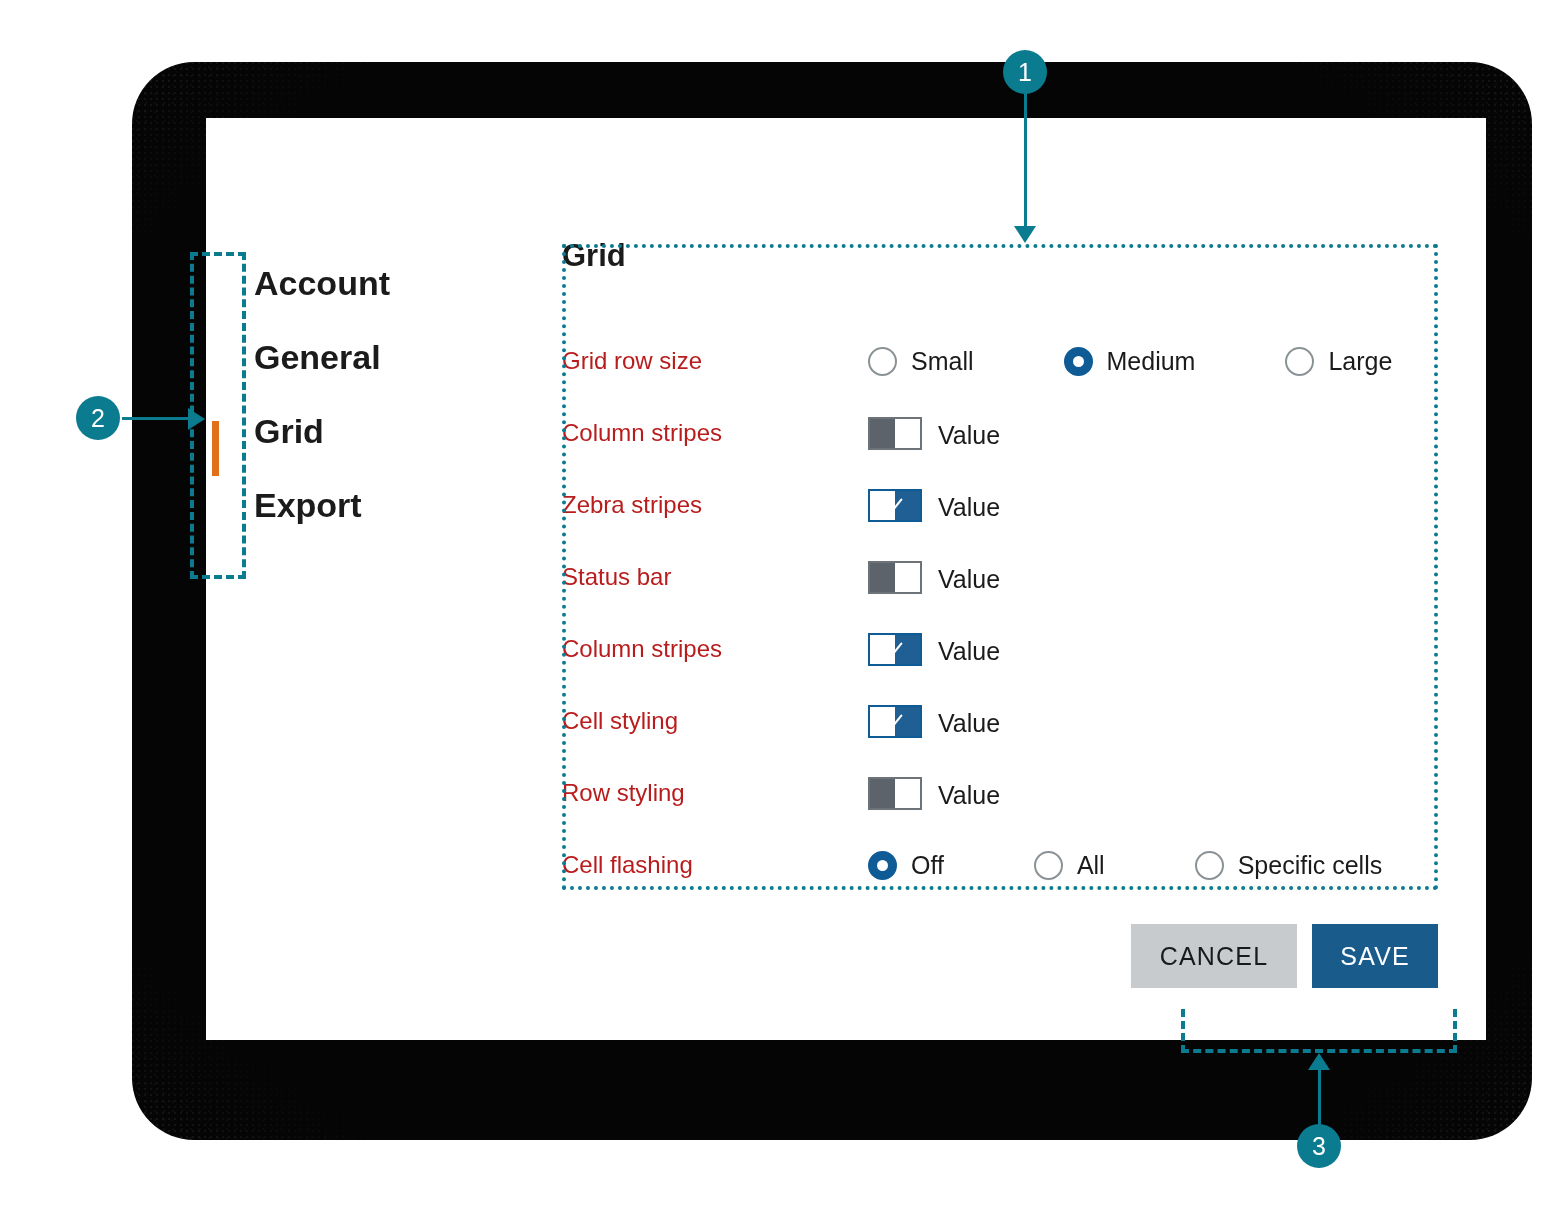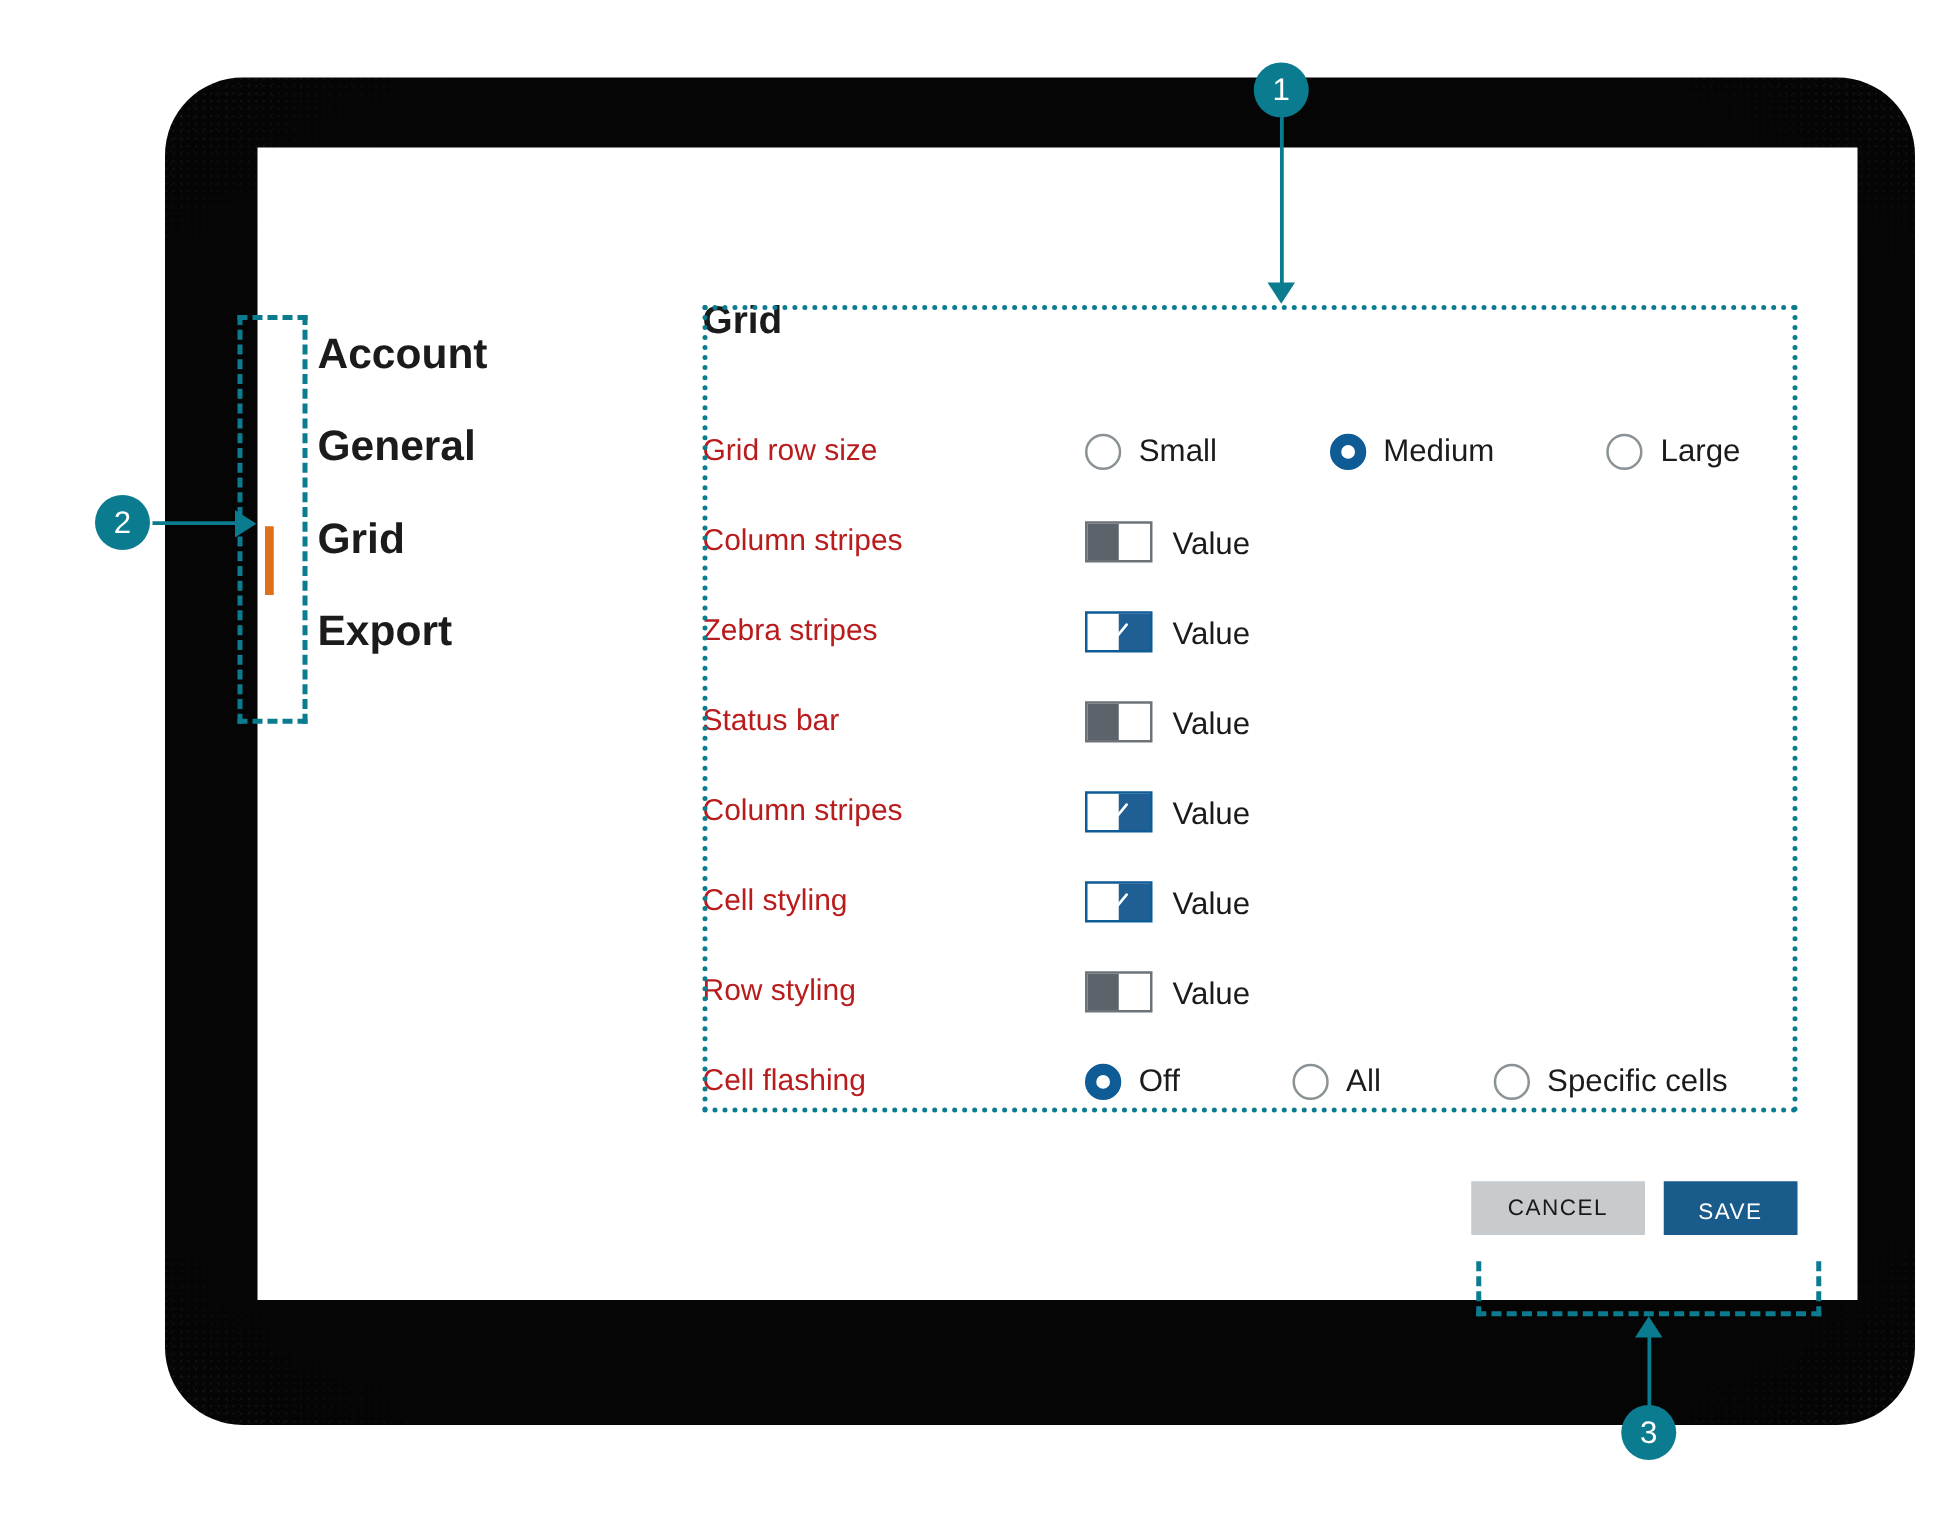--- a/index.html
+++ b/index.html
@@ -213,22 +213,22 @@
   
   .footer {
     position: absolute;
     right: 48px;
     bottom: 52px;
     display: flex;
     align-items: center;
   }
   .btn {
     border: none;
-    height: 43px;
-    font-size: 18px;
+    height: 64px;
+    font-size: 25px;
     font-family: inherit;
     letter-spacing: 1.2px;
     cursor: pointer;
   }
   .btn-cancel {
     background: #c7cbce;
     color: #17191a;
     padding: 0 29px;
     margin-right: 15px;
   }

